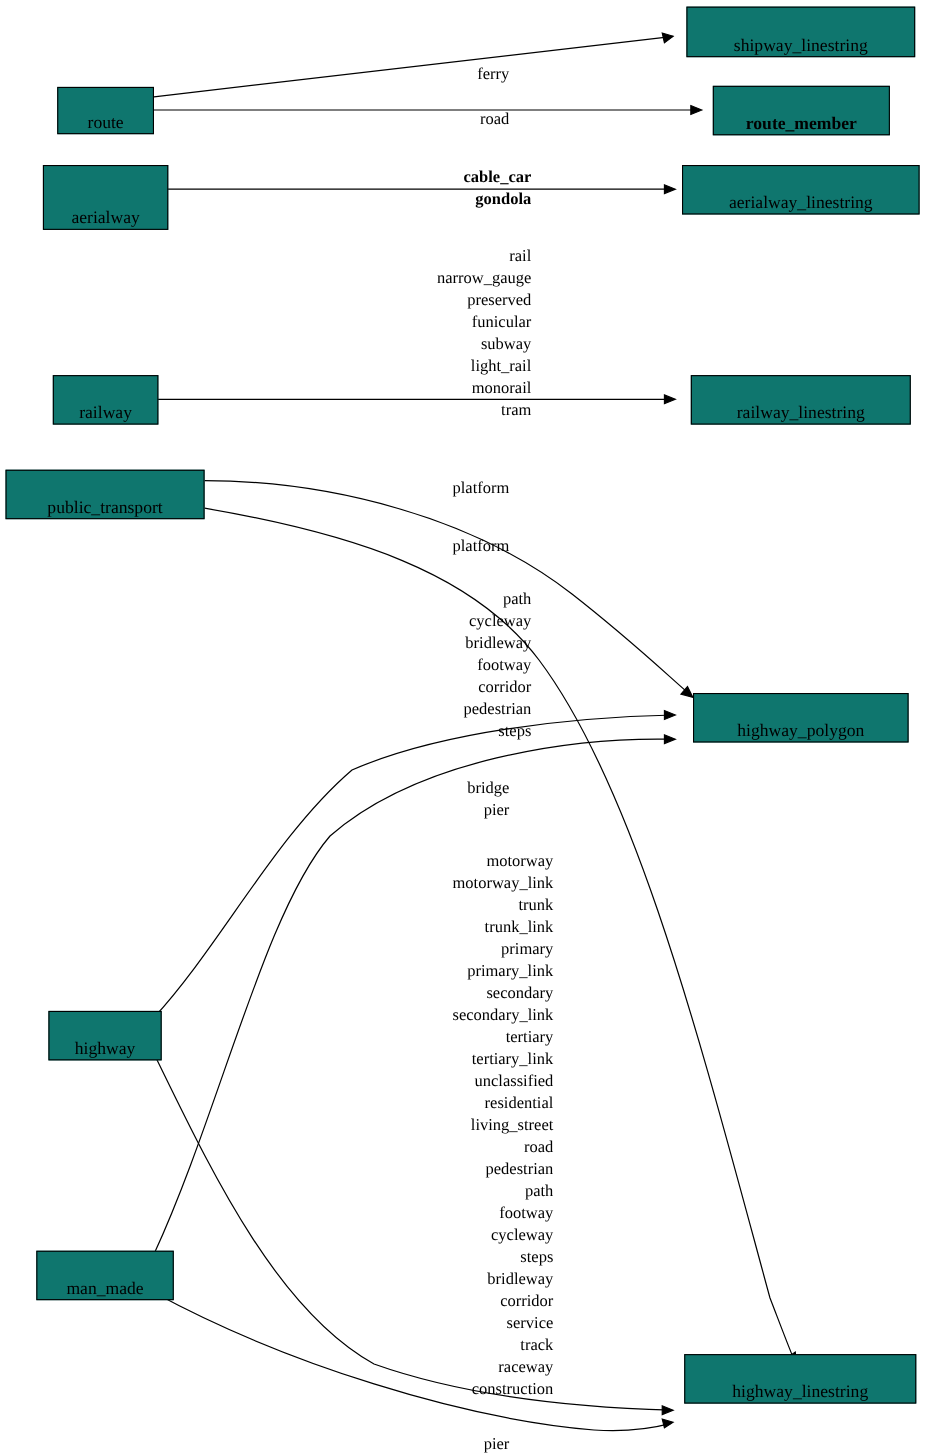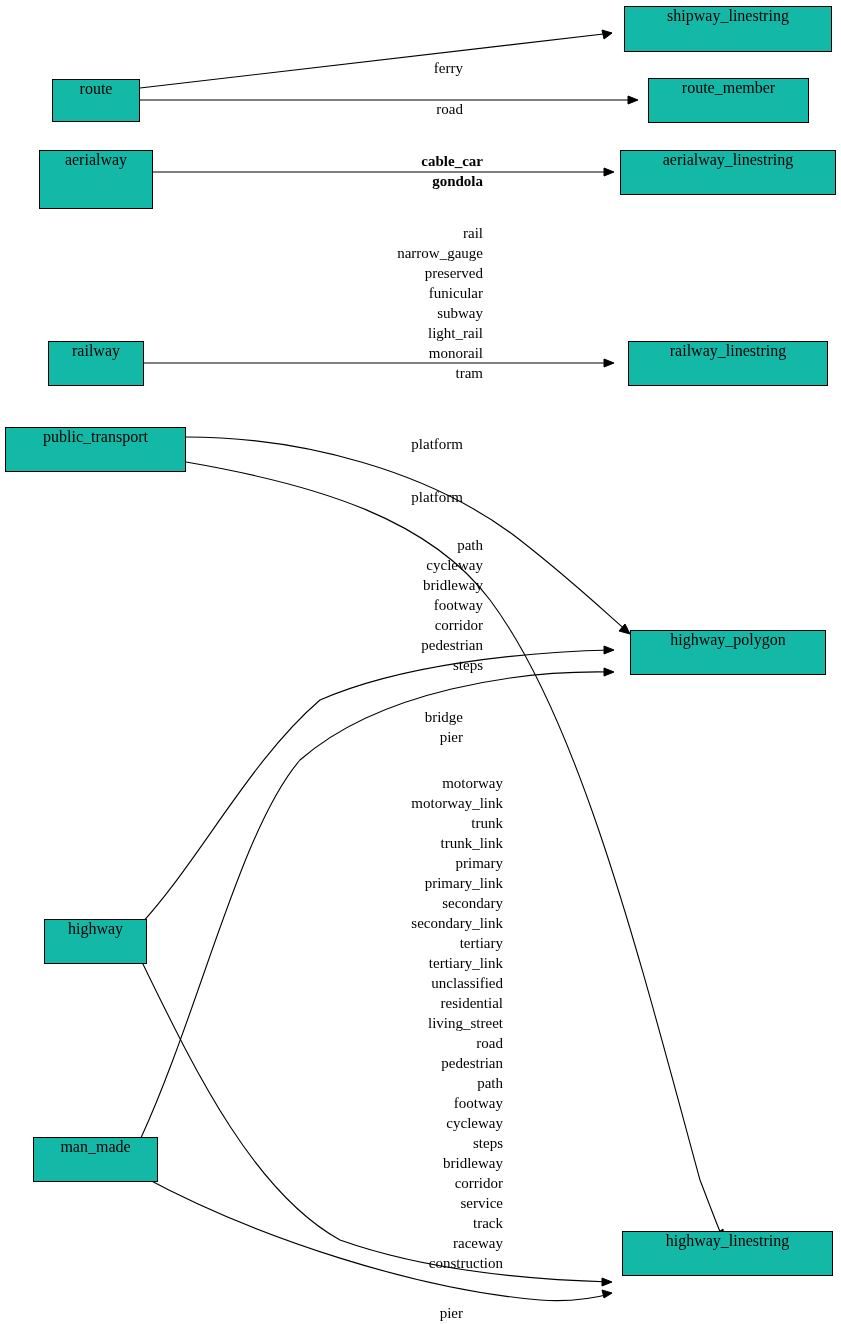--- a/index.html
+++ b/index.html
@@ -12,25 +12,25 @@
     width: 841px;
     height: 1324px;
     background: #ffffff;
     font-family: "Liberation Serif", serif;
     overflow: hidden;
   }
   .node {
     position: absolute;
     box-sizing: border-box;
     border: 1px solid #000000;
-    background: #14b8a6;
+    background: #0f766e;
     color: #000000;
     font-size: 16px;
     display: flex;
-    align-items: flex-start;
+    align-items: flex-end;
     justify-content: center;
     white-space: nowrap;
     z-index: 3;
   }
   .edge-label {
     position: absolute;
     color: #000000;
     font-size: 15px;
     line-height: 20px;
     text-align: right;
@@ -113,21 +113,21 @@
       <polygon points="612,1293 602,1290 604,1298"></polygon>
     </g>
   </svg>
 
   <div class="node" style="left:52px; top:79px; width:88px; height:43px;">
     <span>route</span>
   </div>
   <div class="node" style="left:624px; top:6px; width:208px; height:46px;">
     <span>shipway_linestring</span>
   </div>
-  <div class="node" style="left:648px; top:78px; width:161px; height:45px;">
+  <div class="node" style="left:648px; top:78px; width:161px; height:45px;font-weight:bold;">
     <span>route_member</span>
   </div>
   <div class="node" style="left:39px; top:150px; width:114px; height:59px;">
     <span>aerialway</span>
   </div>
   <div class="node" style="left:620px; top:150px; width:216px; height:45px;">
     <span>aerialway_linestring</span>
   </div>
   <div class="node" style="left:48px; top:341px; width:96px; height:45px;">
     <span>railway</span>

